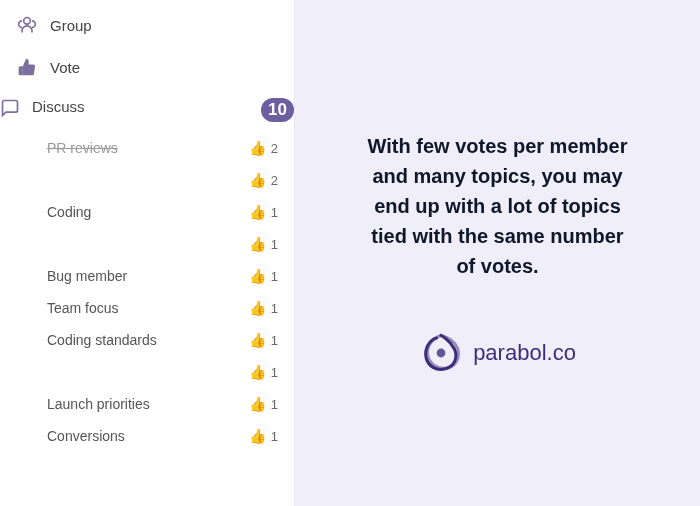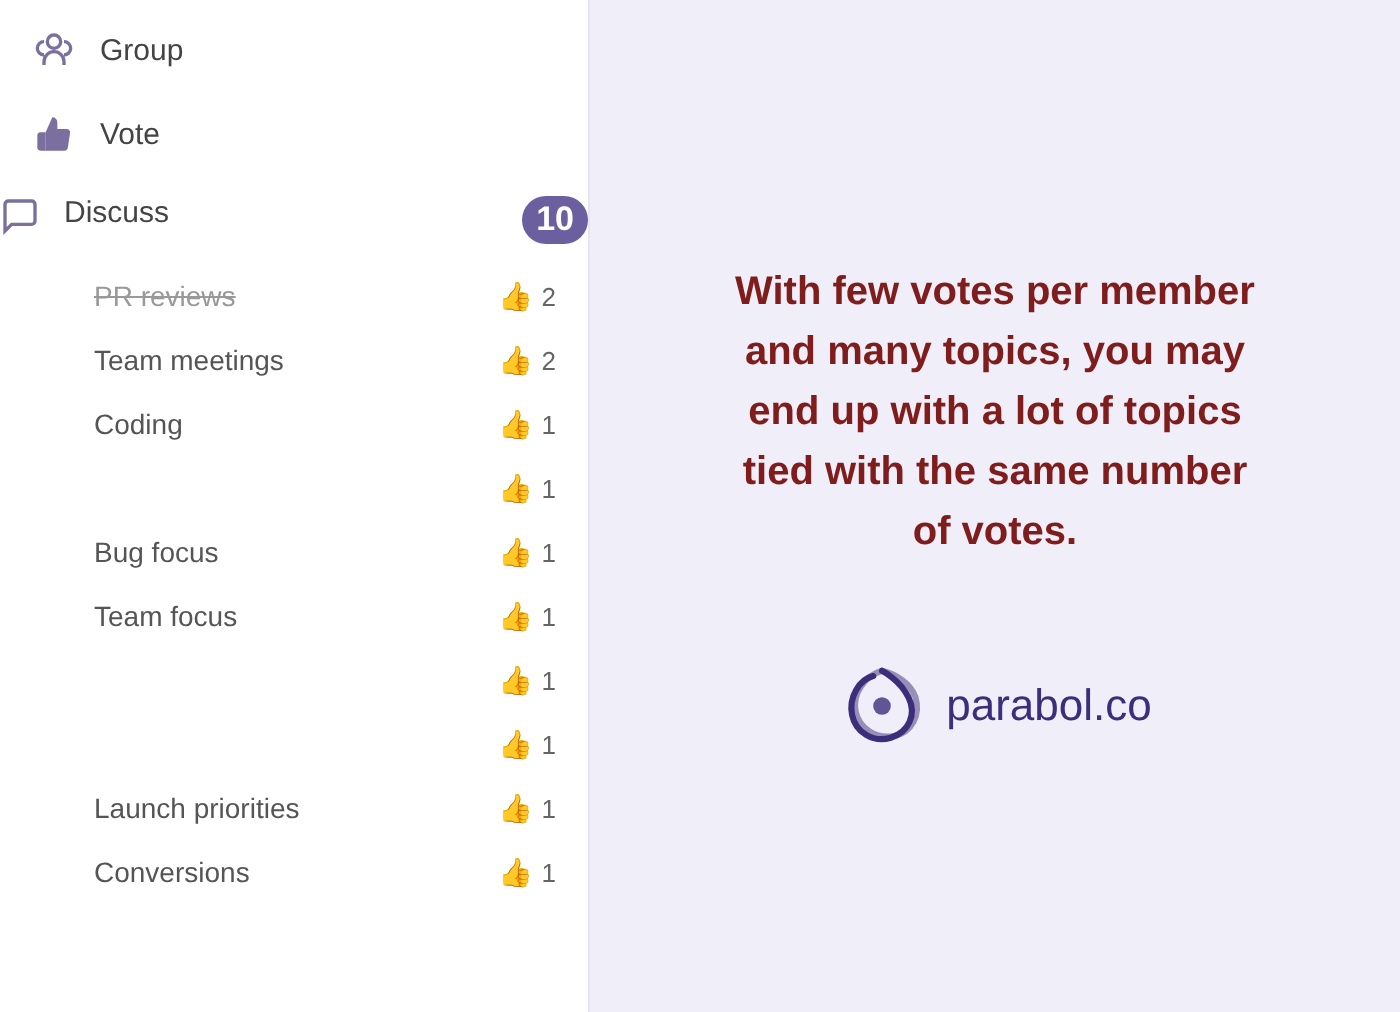--- a/index.html
+++ b/index.html
@@ -111,21 +111,21 @@
       flex: 1;
       display: flex;
       flex-direction: column;
       align-items: center;
       justify-content: center;
       padding: 30px;
       background: #f0eef8;
     }
 
     .warning-text {
-      color: #7f1d1d;
+      color: #0f172a;
       font-size: 20px;
       font-weight: 700;
       text-align: center;
       line-height: 1.5;
       max-width: 260px;
       margin-bottom: 50px;
     }
 
     .brand {
       display: flex;
@@ -185,21 +185,20 @@
 
       <div class="sub-item strikethrough">
         <span class="label">PR reviews</span>
         <span class="vote-count">
           <span class="thumb-icon">👍</span>
           <span>2</span>
         </span>
       </div>
 
       <div class="sub-item">
-        <span class="label">Team meetings</span>
         <span class="vote-count">
           <span class="thumb-icon">👍</span>
           <span>2</span>
         </span>
       </div>
 
       <div class="sub-item">
         <span class="label">Coding</span>
         <span class="vote-count">
           <span class="thumb-icon">👍</span>
@@ -208,36 +207,37 @@
       </div>
 
       <div class="sub-item">
         <span class="vote-count">
           <span class="thumb-icon">👍</span>
           <span>1</span>
         </span>
       </div>
 
       <div class="sub-item">
-        <span class="label">Bug focus</span>
+        <span class="label">Bug member</span>
         <span class="vote-count">
           <span class="thumb-icon">👍</span>
           <span>1</span>
         </span>
       </div>
 
       <div class="sub-item">
         <span class="label">Team focus</span>
         <span class="vote-count">
           <span class="thumb-icon">👍</span>
           <span>1</span>
         </span>
       </div>
 
       <div class="sub-item">
+        <span class="label">Coding standards</span>
         <span class="vote-count">
           <span class="thumb-icon">👍</span>
           <span>1</span>
         </span>
       </div>
 
       <div class="sub-item">
         <span class="vote-count">
           <span class="thumb-icon">👍</span>
           <span>1</span>

